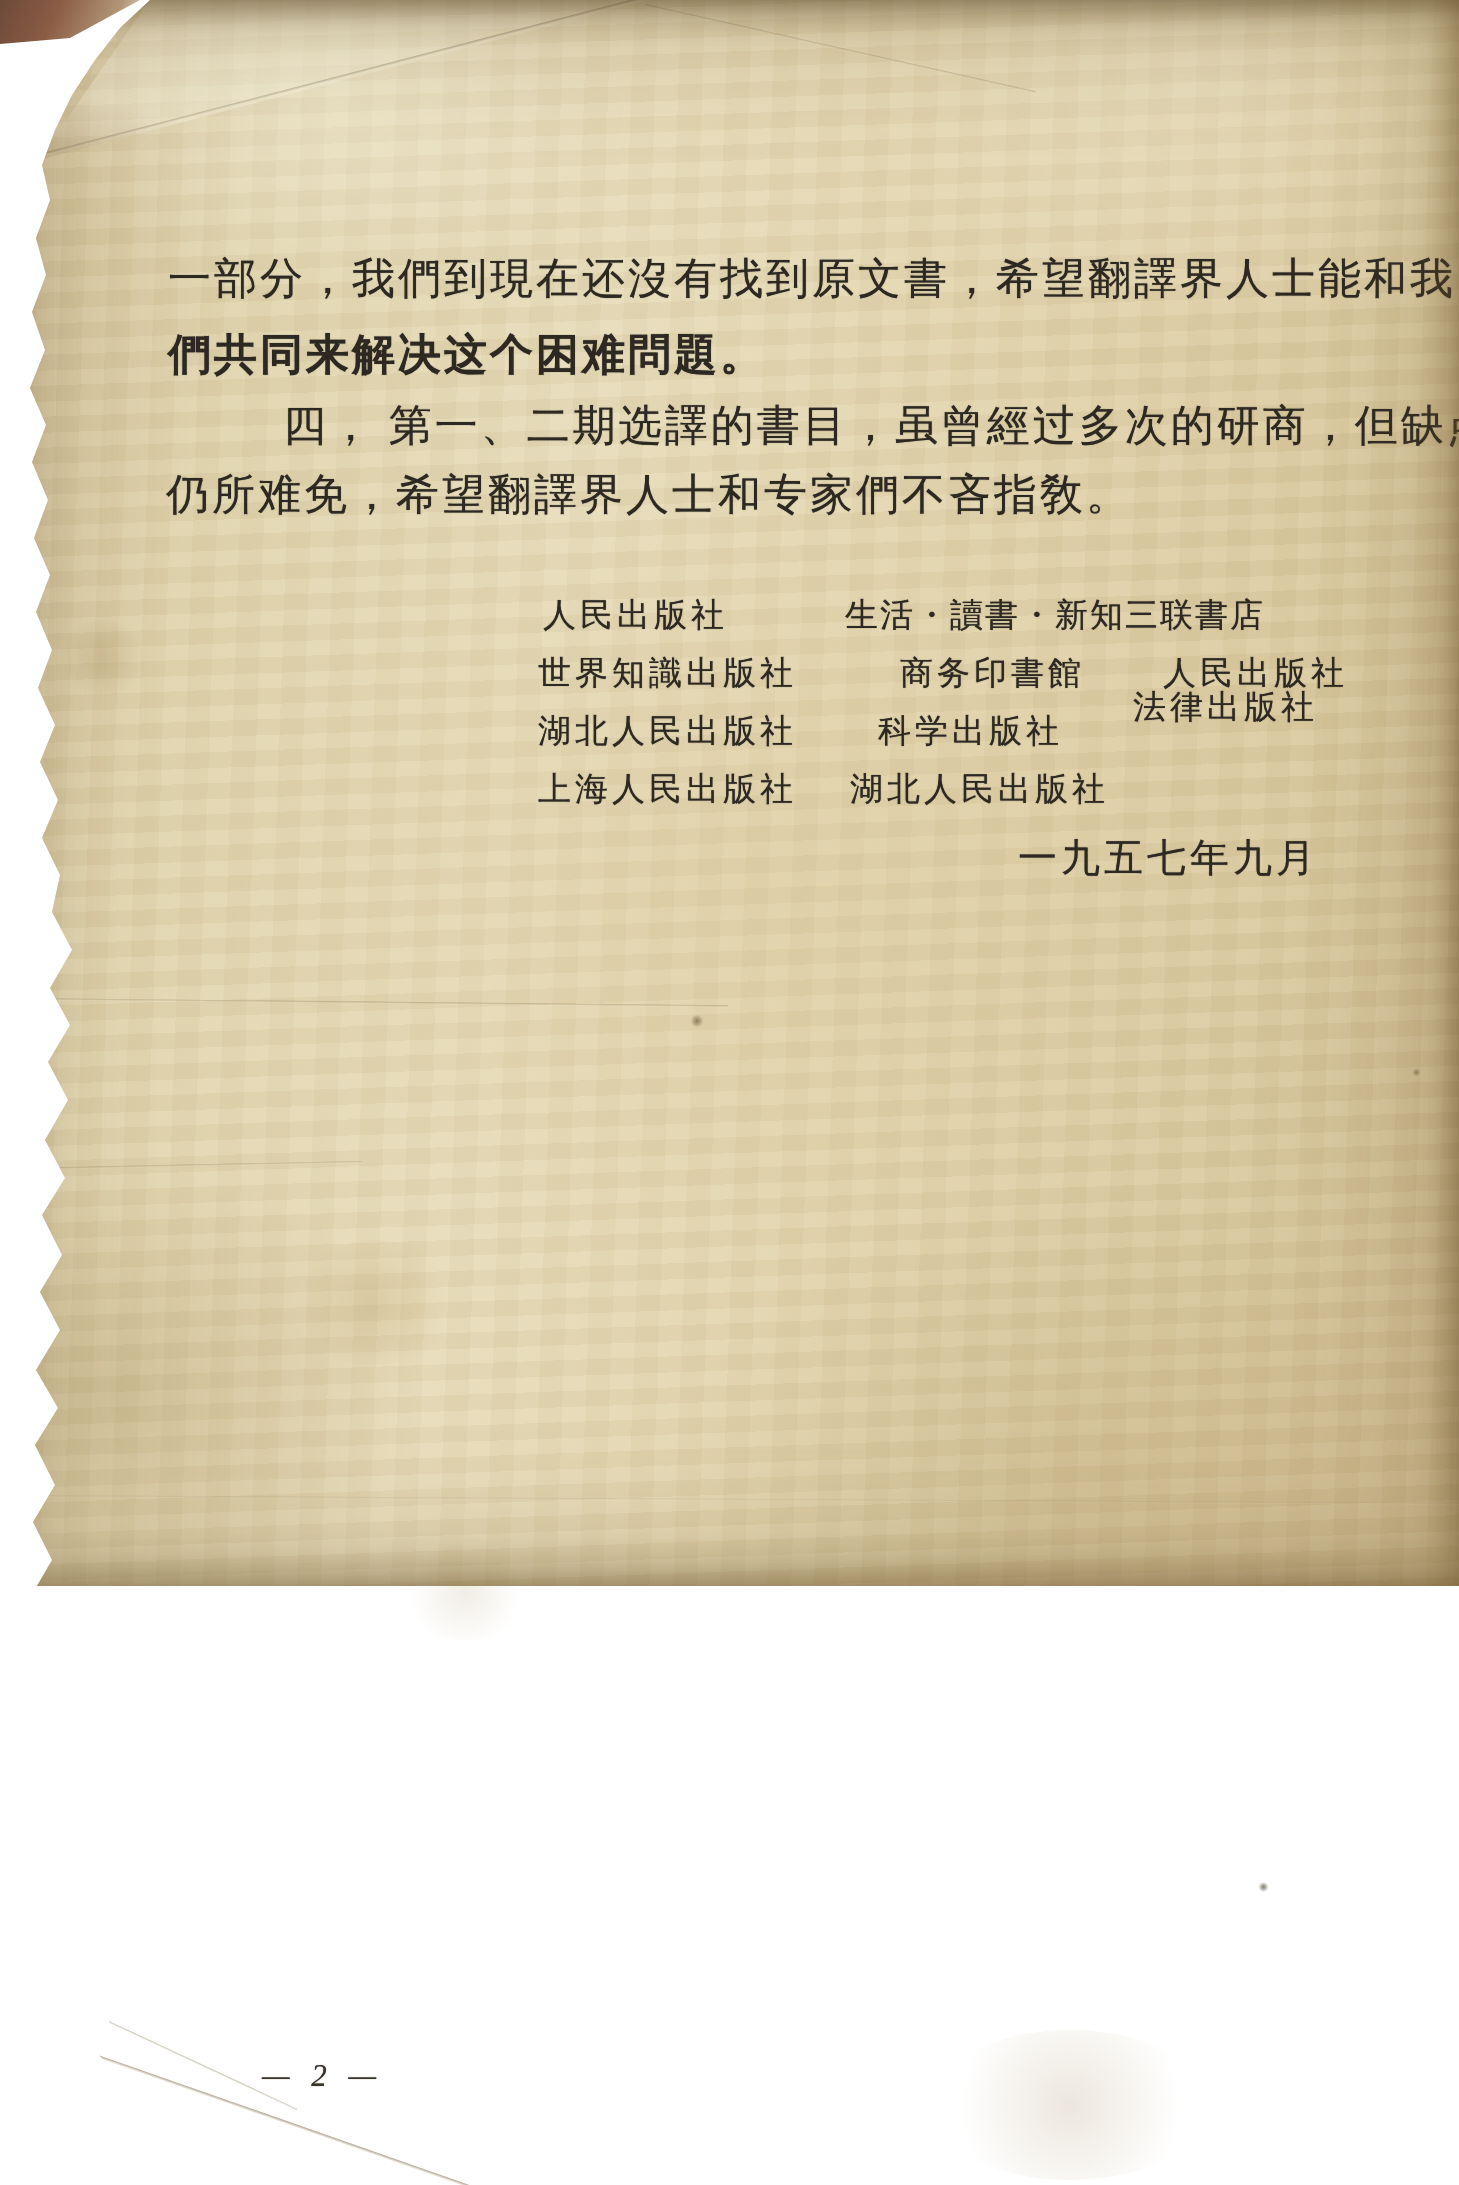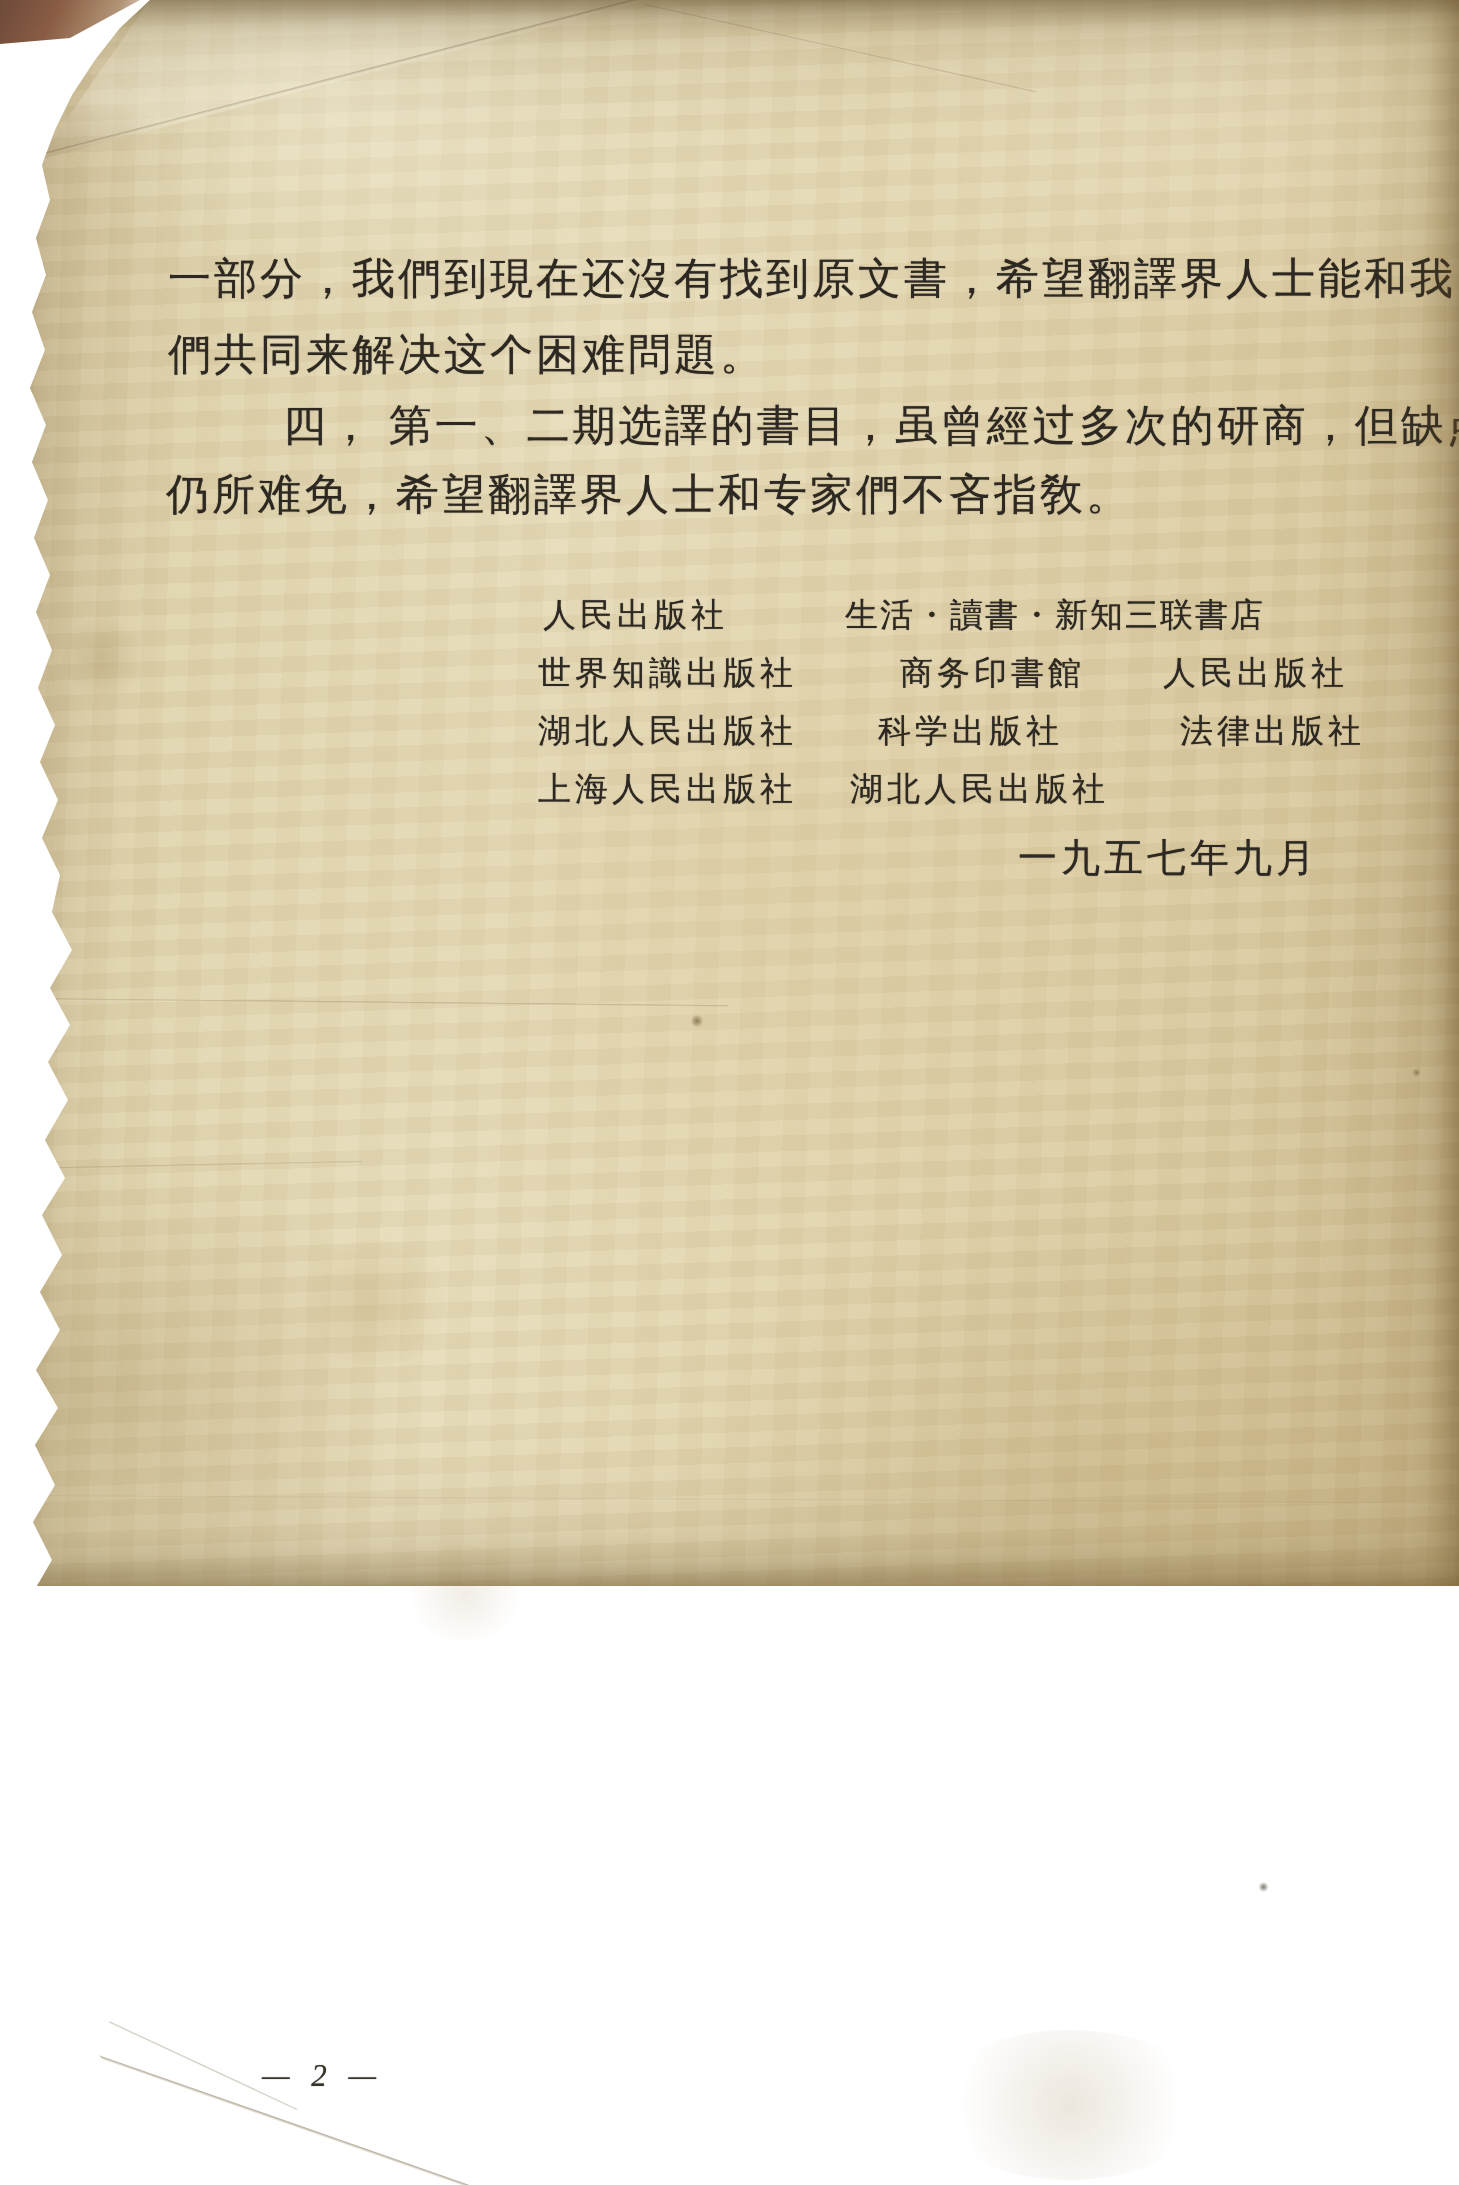--- a/index.html
+++ b/index.html
@@ -89,34 +89,34 @@
   <div class="stain" style="left:1258px;top:1882px;width:11px;height:10px;background:radial-gradient(circle,rgba(58,48,28,.65),rgba(58,48,28,0) 70%);"></div>
   <div class="stain" style="left:290px;top:1240px;width:170px;height:125px;background:radial-gradient(circle,rgba(168,138,76,.20),rgba(168,138,76,0) 70%);"></div>
   <div class="stain" style="left:930px;top:2030px;width:280px;height:150px;background:radial-gradient(circle,rgba(150,120,68,.18),rgba(150,120,68,0) 70%);"></div>
   <div class="stain" style="left:55px;top:620px;width:95px;height:75px;background:radial-gradient(circle,rgba(150,124,70,.22),rgba(150,124,70,0) 70%);"></div>
   <div class="stain" style="left:400px;top:1545px;width:130px;height:95px;background:radial-gradient(circle,rgba(158,132,78,.14),rgba(158,132,78,0) 70%);"></div>
   <div class="stain" style="left:1412px;top:1068px;width:9px;height:9px;background:radial-gradient(circle,rgba(90,72,42,.5),rgba(90,72,42,0) 70%);"></div>
 
   <div class="fold-flap"></div>
 
   <div class="txt" style="left:168px;top:250px;">一部分，我們到現在还沒有找到原文書，希望翻譯界人士能和我</div>
-  <div class="txt" style="left:168px;top:326px;">們共同来解决这个困难問題。</div>
+  <div class="txt" style="left:168px;top:326px;font-weight:bold;">們共同来解决这个困难問題。</div>
   <div class="txt" style="left:283px;top:397px;">四， 第一、二期选譯的書目，虽曾經过多次的研商，但缺点</div>
   <div class="txt" style="left:166px;top:466px;">仍所难免，希望翻譯界人士和专家們不吝指敎。</div>
 
   <div class="txt pub" style="left:543px;top:593px;">人民出版社</div>
   <div class="txt pub" style="left:845px;top:593px;letter-spacing:2px;">生活・讀書・新知三联書店</div>
 
   <div class="txt pub" style="left:538px;top:651px;text-align:right;">世界知識出版社</div>
   <div class="txt pub" style="left:900px;top:651px;">商务印書館</div>
   <div class="txt pub" style="left:1163px;top:651px;">人民出版社</div>
 
   <div class="txt pub" style="left:538px;top:709px;">湖北人民出版社</div>
   <div class="txt pub" style="left:878px;top:709px;">科学出版社</div>
-  <div class="txt pub" style="left:1133px;top:709px;margin-left:47px;">法律出版社</div>
+  <div class="txt pub" style="left:1133px;top:685px;">法律出版社</div>
 
   <div class="txt pub" style="left:538px;top:767px;">上海人民出版社</div>
   <div class="txt pub" style="left:850px;top:767px;">湖北人民出版社</div>
 
   <div class="txt date" style="left:1018px;top:831px;">一九五七年九月</div>
 
   <div class="txt pageno" style="left:262px;top:2058px;">— 2 —</div>
 
 </div>
 

